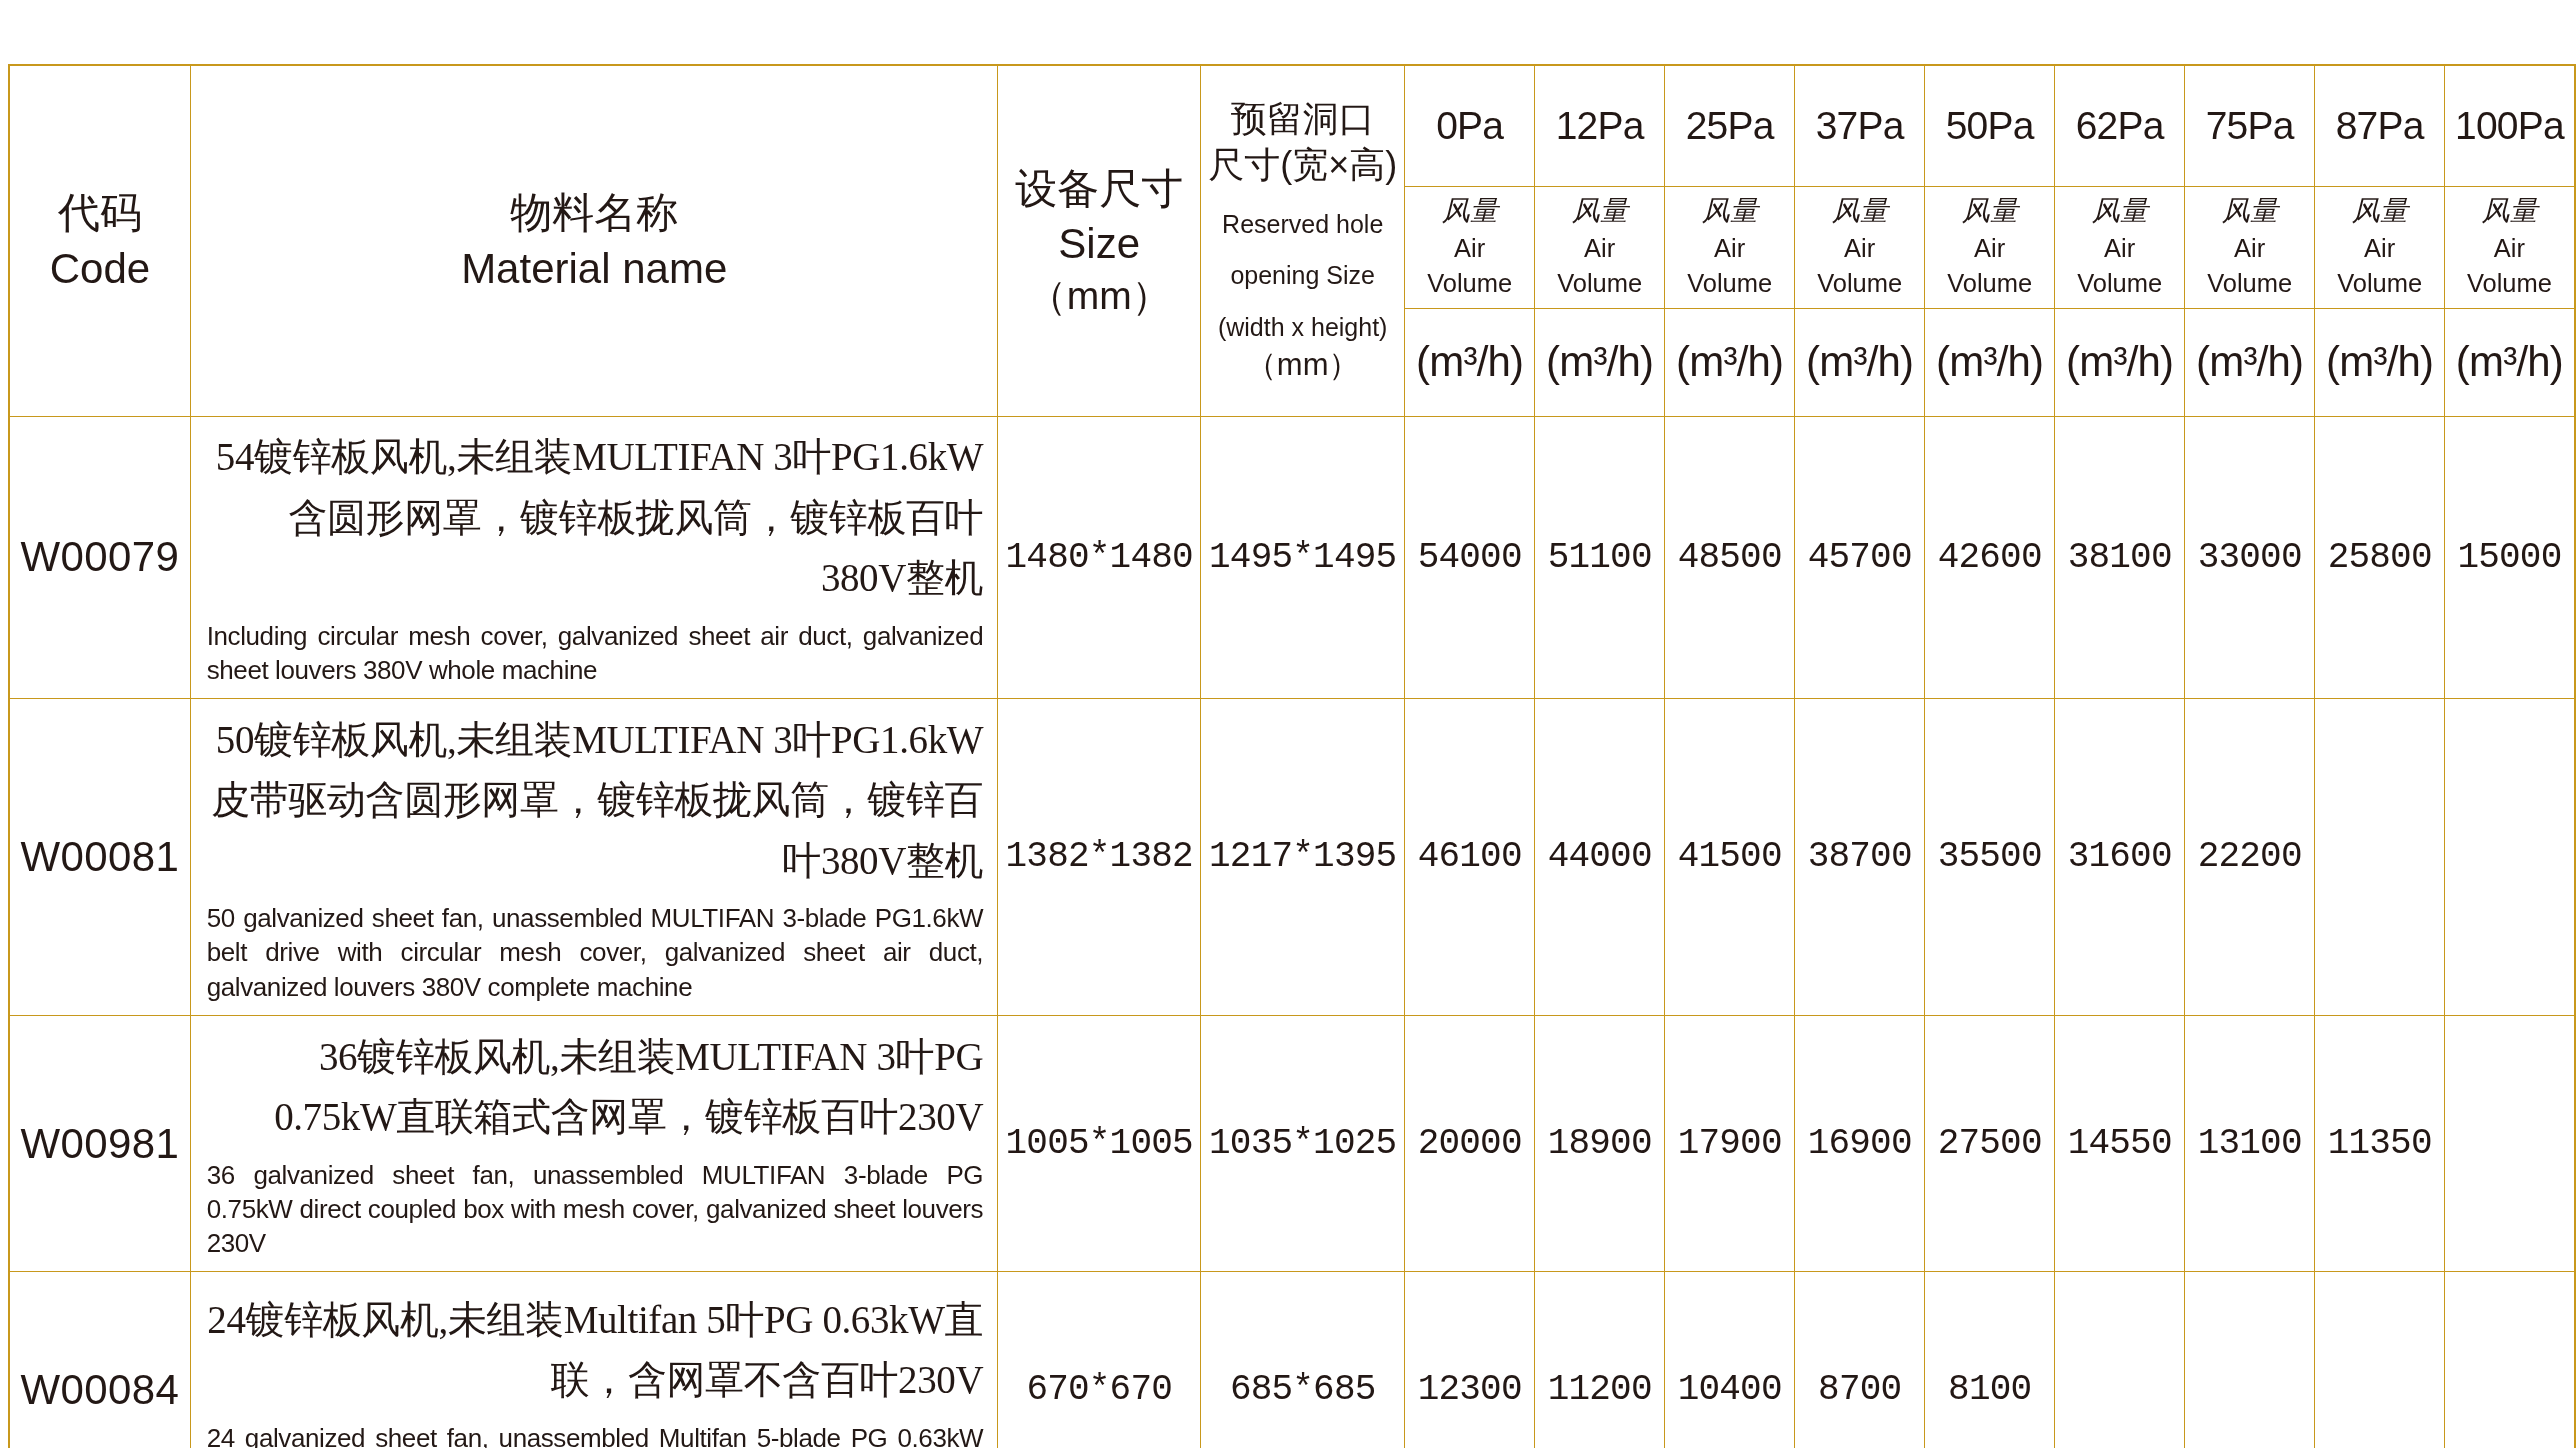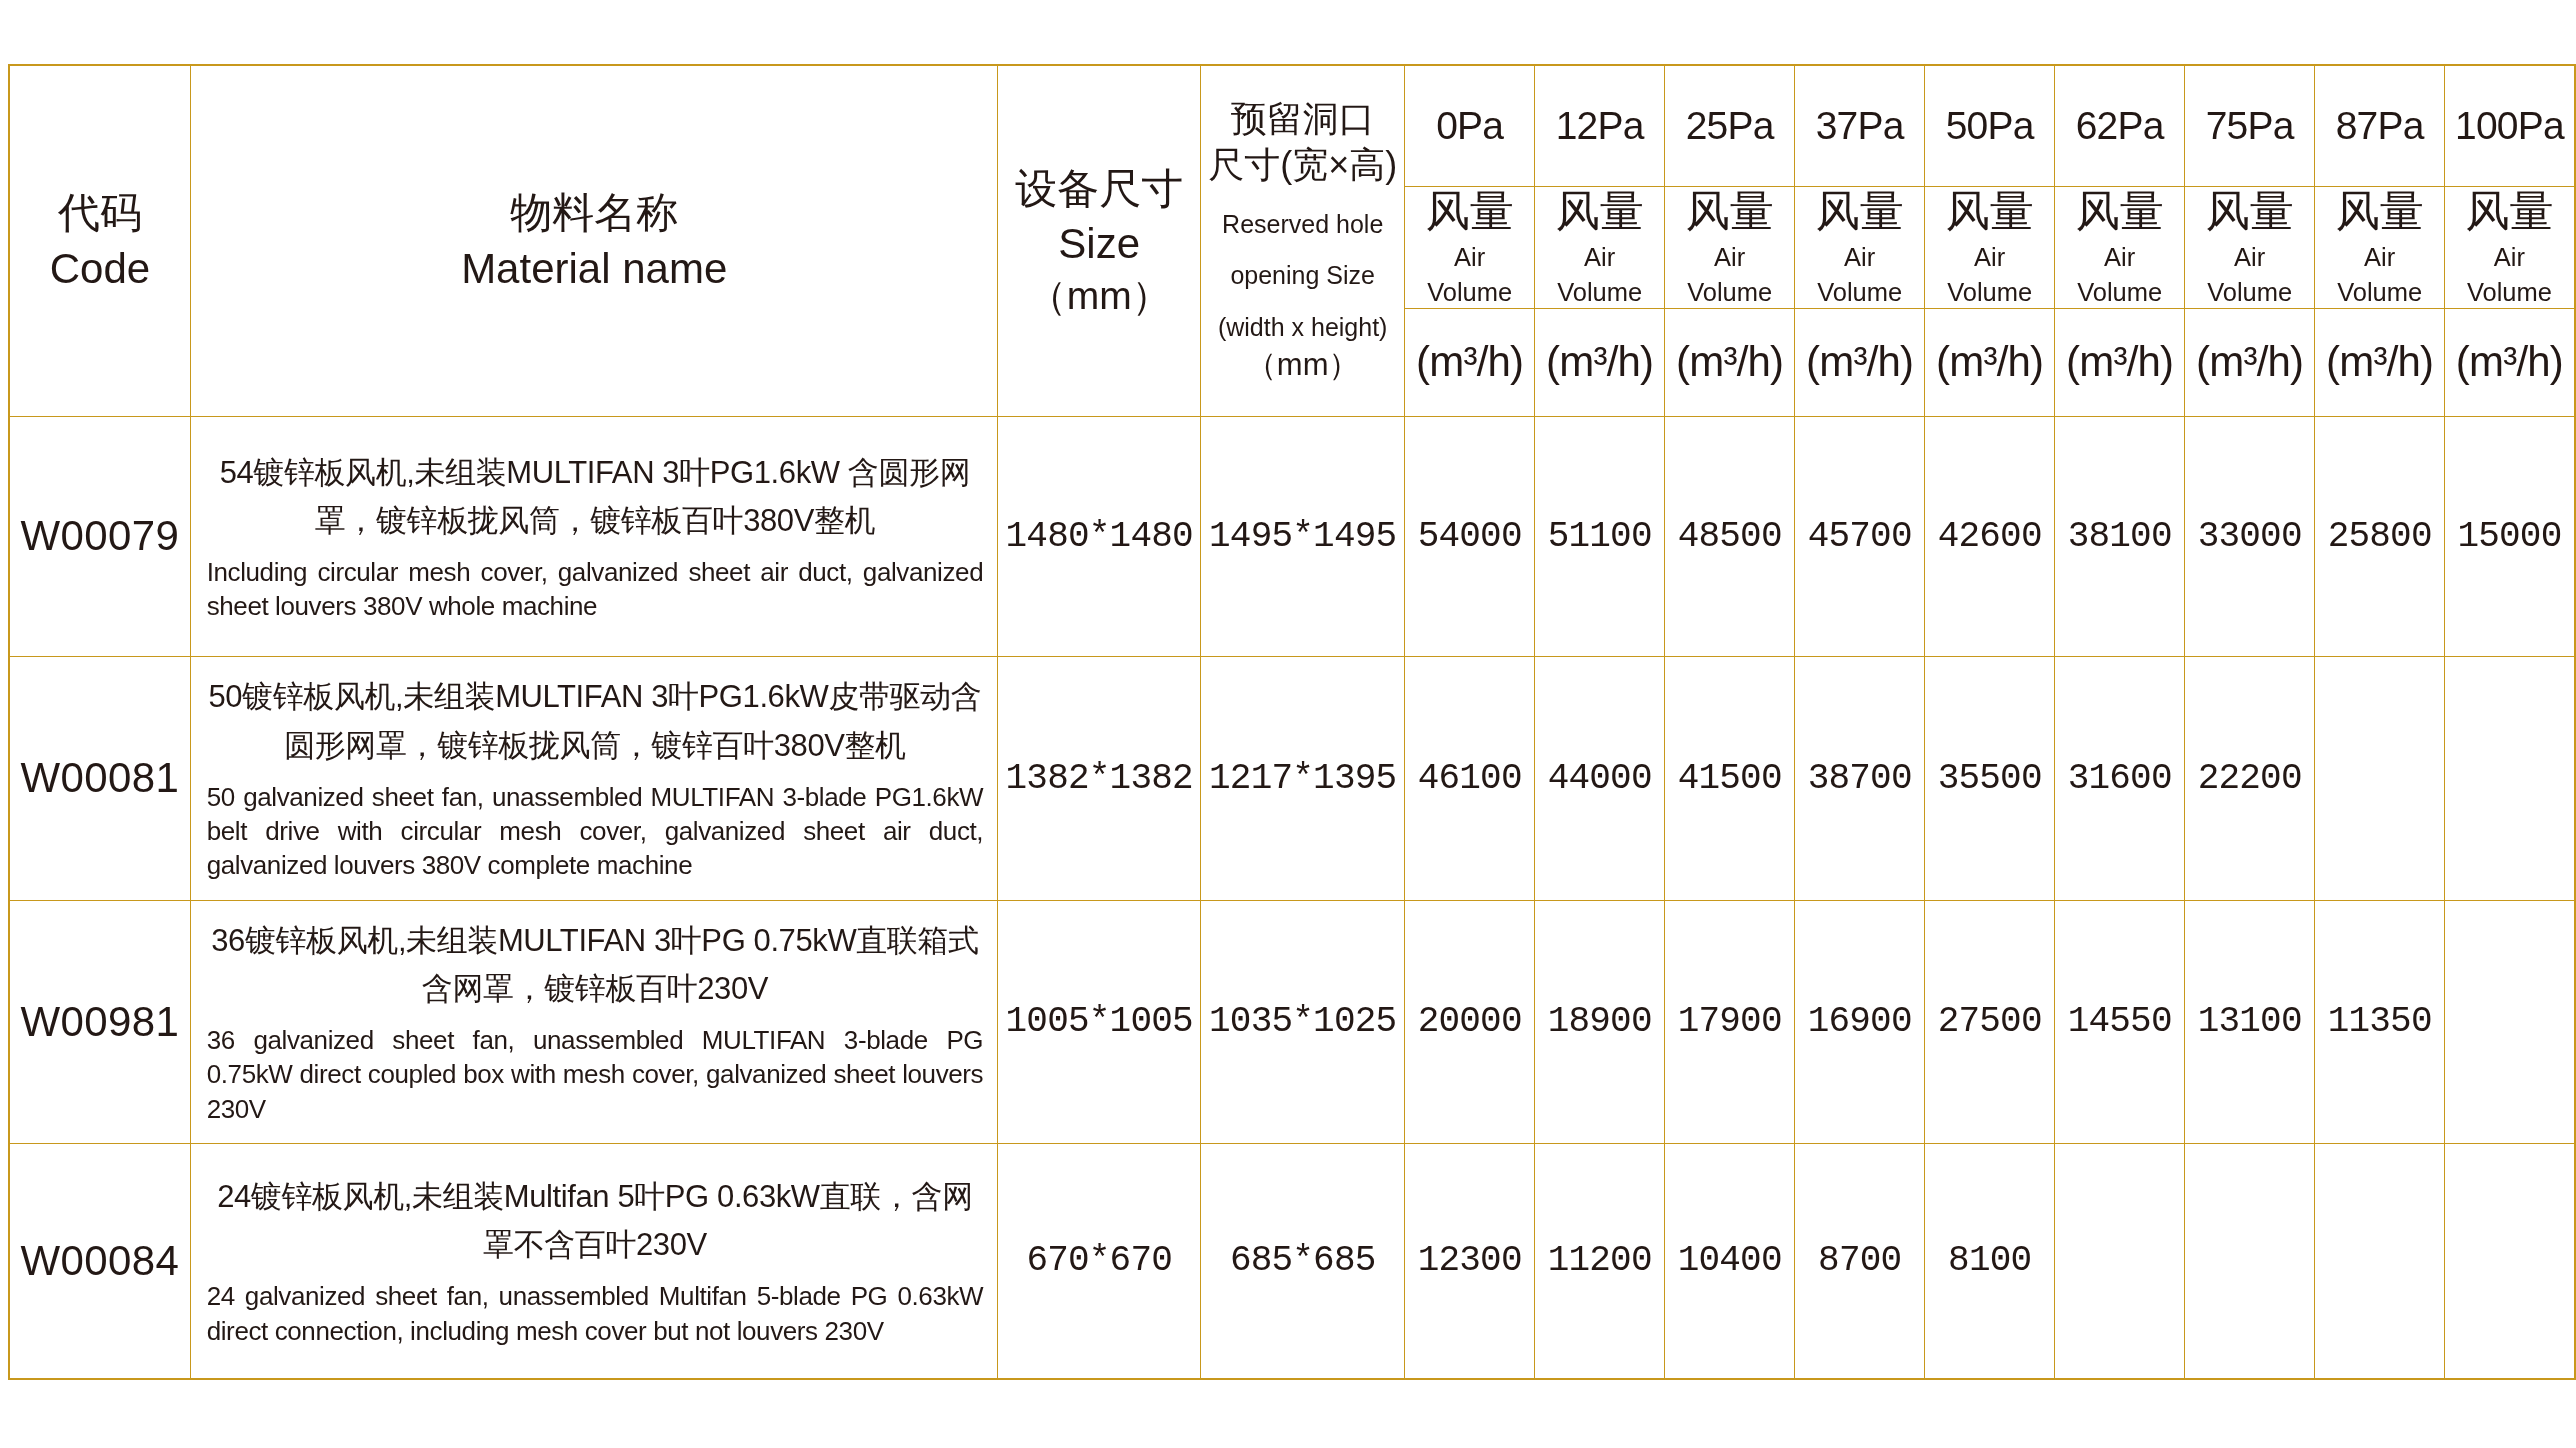--- a/index.html
+++ b/index.html
@@ -36,34 +36,35 @@
   tbody tr.r3{height:243px;}
   tbody tr.r4{height:236px;}
 
   .th-cn{font-size:42px;line-height:1.32;}
   .th-en{font-size:42px;line-height:1.32;}
   .unit-big{font-size:39px;line-height:1.25;}
   .hole-cn{font-size:36px;line-height:1.28;}
   .hole-en{font-size:25px;line-height:1.18;margin-top:22px;}
   .hole-unit{font-size:31px;line-height:1.3;margin-top:3.1px;}
   .pa-label{font-size:39px;letter-spacing:-0.8px;}
-  .fl-cn{font-size:44px;line-height:1.1;}
+  .fl-cn{font-size:28px;line-height:1.1;font-style:italic;}
   .fl-en{font-size:25.5px;line-height:1.08;margin-top:8px;}
   .m3h{font-size:42px;letter-spacing:-0.8px;}
 
   .code-val{font-size:42px;letter-spacing:0.4px;margin-top:28px;}
   .num-val{font-size:36px;letter-spacing:-0.8px;font-family:Liberation Mono, monospace;}
 
   td.material{
     text-align:left;
     padding:10.8px 14px 10.8px 15.5px;
   }
   .mat-zh{
-    font-size:31px;line-height:1.55;letter-spacing:-0.4px;
-    text-align:center;
+    font-size:39px;line-height:1.55;letter-spacing:-0.4px;
+    text-align:right;
+    font-family:Liberation Serif, serif;
   }
   .mat-en{
     font-size:26px;line-height:1.32;letter-spacing:-0.4px;
     text-align:justify;
     margin-top:10px;
   }
 </style>
 </head>
 <body>
 

